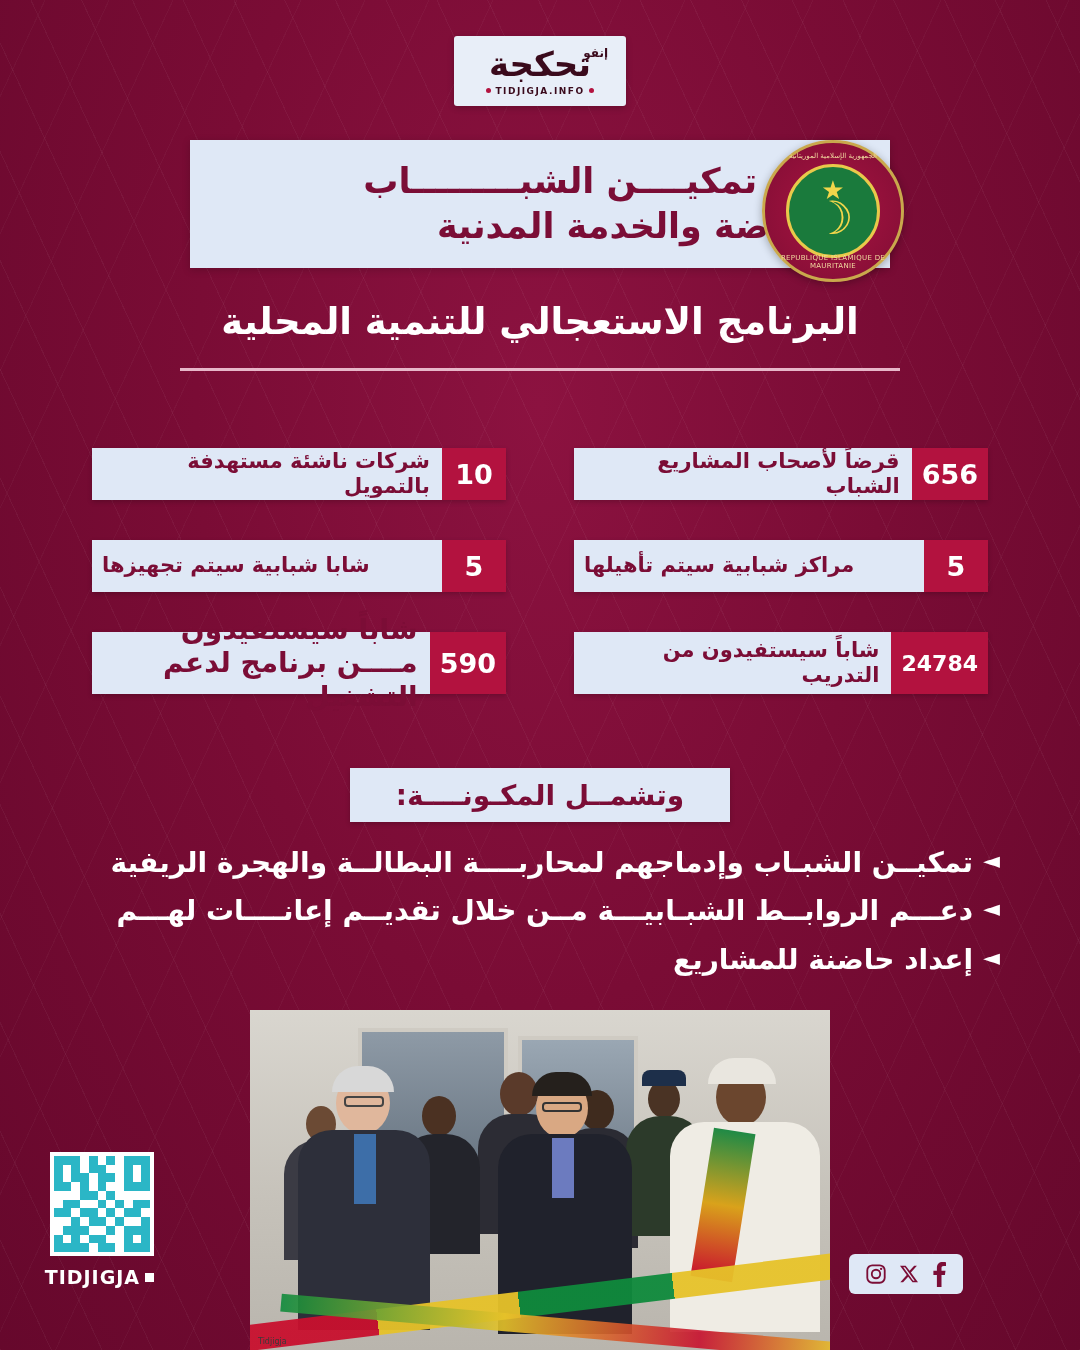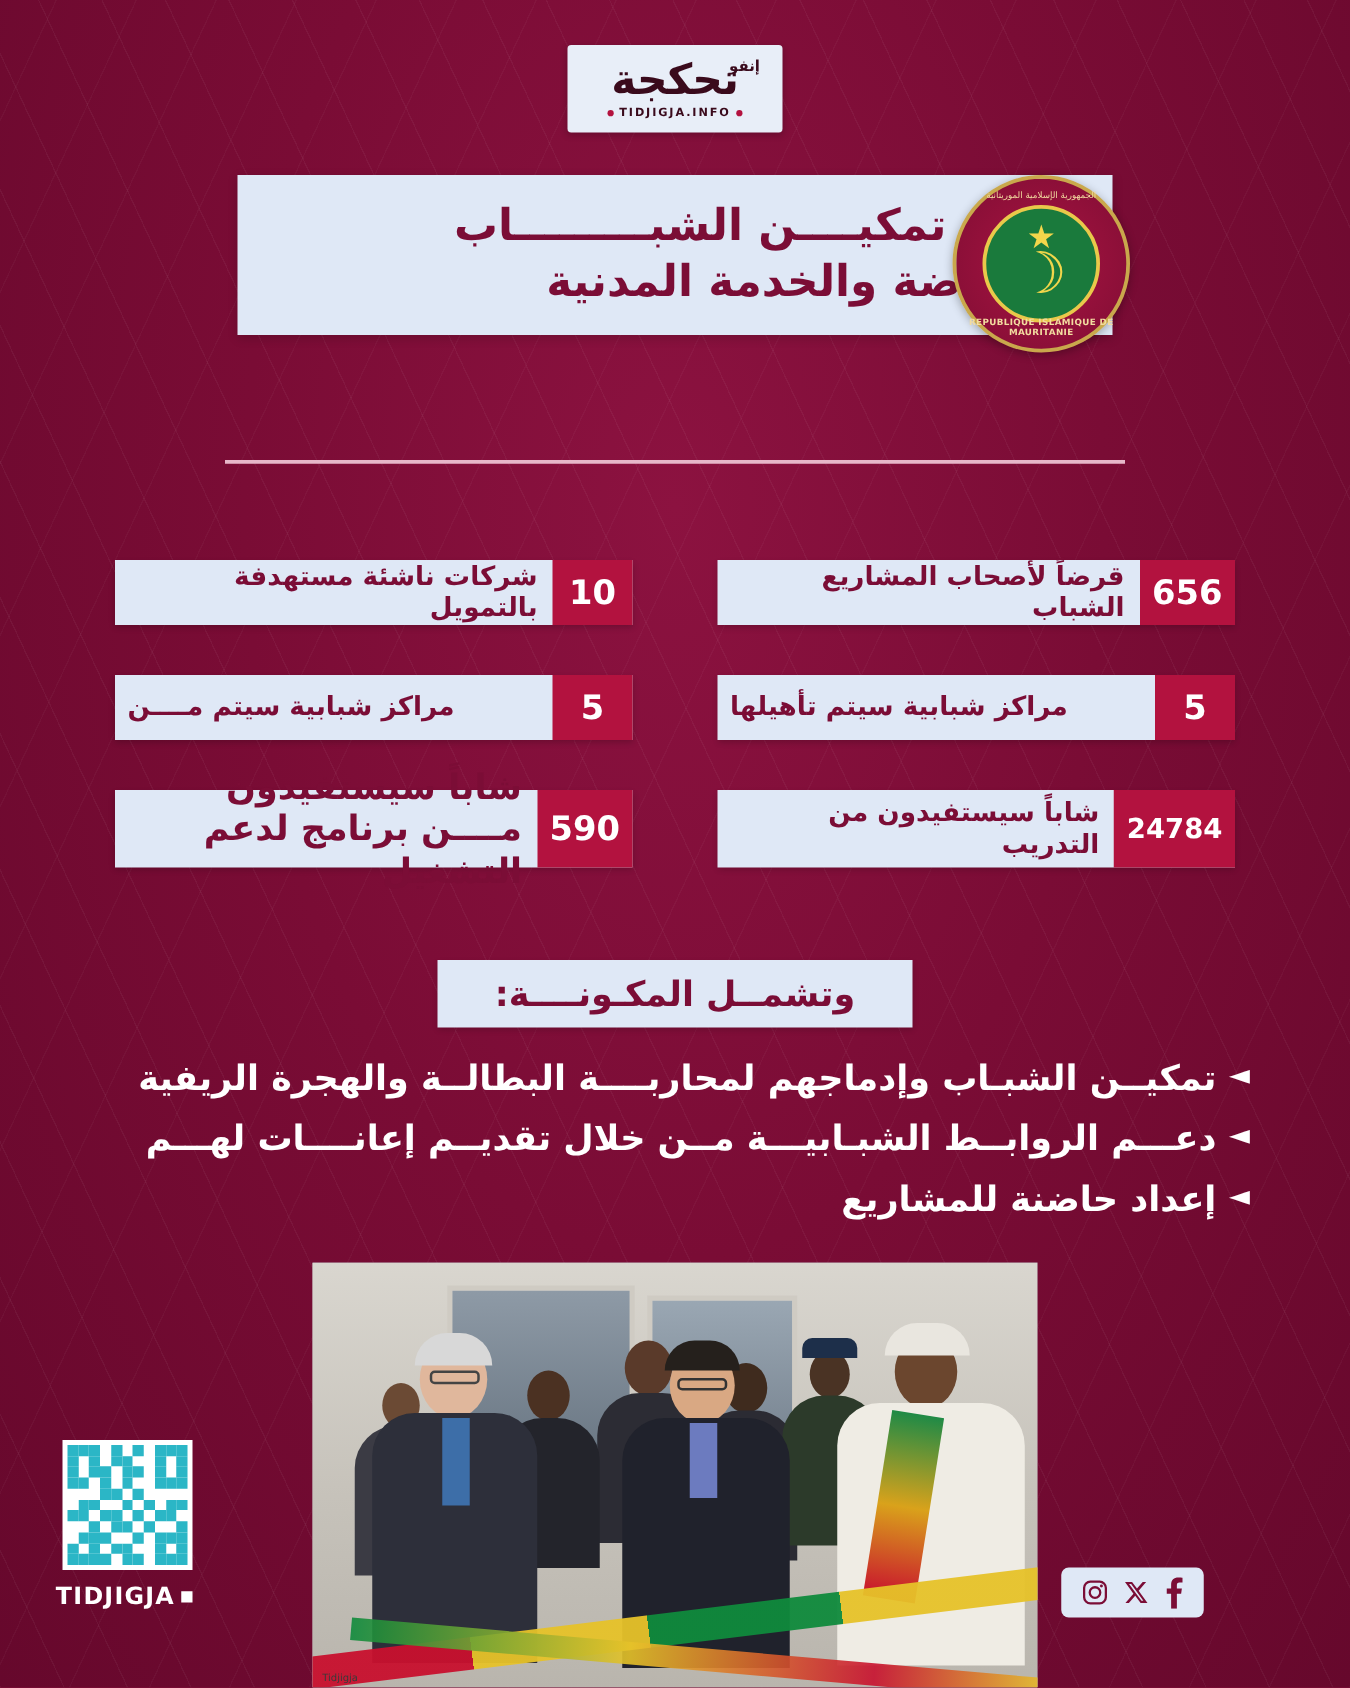--- a/index.html
+++ b/index.html
@@ -87,21 +87,21 @@
     color: #f2d64b; font-size: 26px; position: absolute; top: 8px;
   }
   .emblem-moon {
     color: #f2d64b; font-size: 46px; line-height: 1; margin-top: 14px;
   }
   .emblem-text-top, .emblem-text-bottom {
     position: absolute; width: 100%; text-align: center;
     font-size: 7px; color: #f3dca0; letter-spacing: .3px;
   }
   .emblem-text-top { top: 9px; }
-  .emblem-text-bottom { bottom: 9px; font-weight: bold; }
+  .emblem-text-bottom { bottom: 9px; }
 
   
   .program-title {
     position: absolute;
     top: 300px; right: 160px; width: 760px;
     text-align: center;
     font-size: 37px; font-weight: bold; color: #ffffff;
     line-height: 1.2;
   }
   .program-underline {
@@ -261,38 +261,39 @@
 
   <div class="emblem">
     <div class="emblem-text-top">الجمهورية الإسلامية الموريتانية</div>
     <div class="emblem-inner">
       <span class="emblem-star">★</span>
       <span class="emblem-moon">☽</span>
     </div>
     <div class="emblem-text-bottom">REPUBLIQUE ISLAMIQUE DE MAURITANIE</div>
   </div>
 
+  <div class="program-title">البرنامج الاستعجالي للتنمية المحلية</div>
   <div class="program-underline"></div>
 
   <div class="stats">
     <div class="stat">
       <div class="stat-num">656</div>
       <div class="stat-label">قرضاً لأصحاب المشاريع الشباب</div>
     </div>
     <div class="stat">
       <div class="stat-num">10</div>
       <div class="stat-label">شركات ناشئة مستهدفة بالتمويل</div>
     </div>
     <div class="stat">
       <div class="stat-num">5</div>
       <div class="stat-label">مراكز شبابية سيتم تأهيلها</div>
     </div>
     <div class="stat">
       <div class="stat-num">5</div>
-      <div class="stat-label">مراكز شبابية سيتم مــــن</div>
+      <div class="stat-label">شابا شبابية سيتم تجهيزها</div>
     </div>
     <div class="stat tall">
       <div class="stat-num small">24784</div>
       <div class="stat-label">شاباً سيستفيدون من التدريب</div>
     </div>
     <div class="stat tall">
       <div class="stat-num">590</div>
       <div class="stat-label two-line">شاباً سيستفيدون مــــن برنامج لدعم التشغيل</div>
     </div>
   </div>

